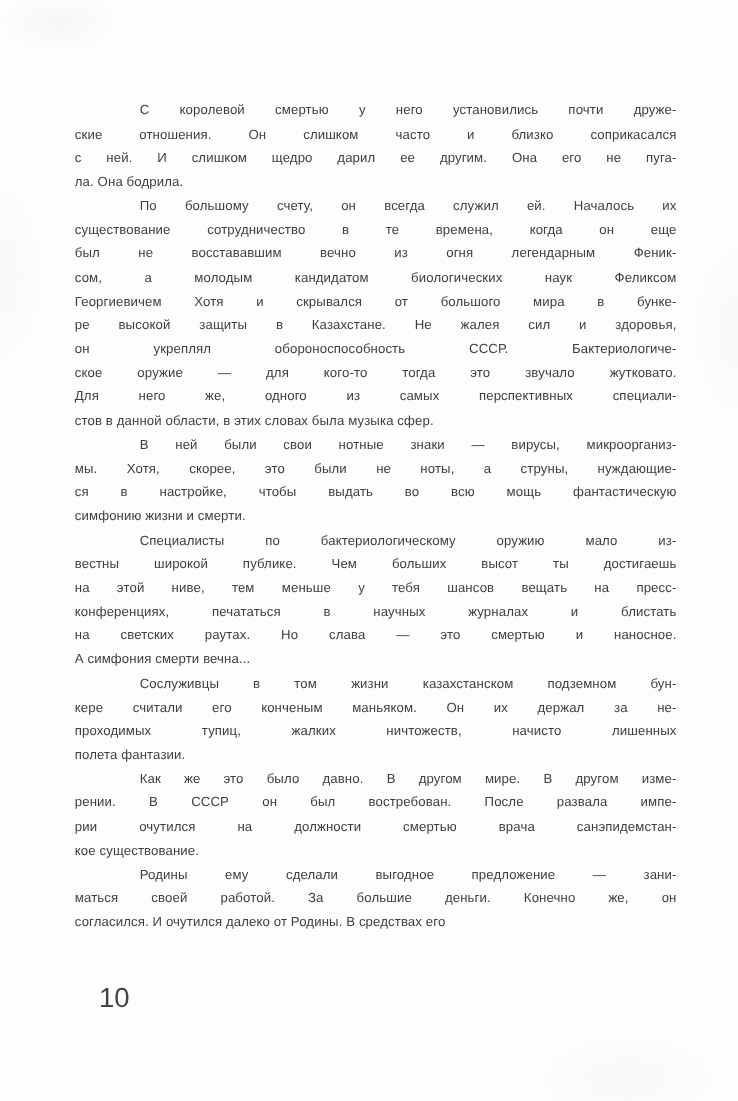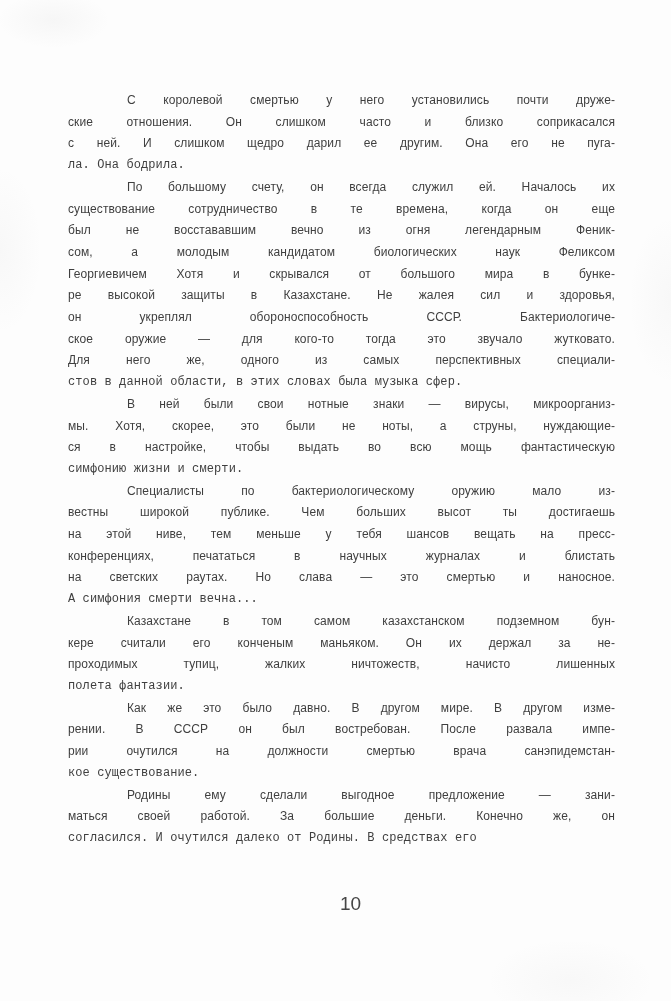--- a/index.html
+++ b/index.html
@@ -43,31 +43,29 @@
   .line {
     text-align: justify;
     text-align-last: justify;
     white-space: nowrap;
   }
   .line.first {
     text-indent: 59px;
   }
   .line.end {
     text-align-last: left;
-    font-family: Liberation Mono, monospace;
   }
   .page-number {
     position: absolute;
     left: 64px;
     top: 893px;
     width: 547px;
     padding-left: 26px;
     box-sizing: border-box;
-    text-align: center;
-    font-size: 19px;
+    font-size: 25px;
     color: #454545;
   }
 </style>
 </head>
 <body>
 
 <div class="book-page">
   <div class="text-block" id="text-block" style="color: rgb(63, 63, 63);">
       <div class="paragraph">
         <div class="line first">С королевой смертью у него установились почти друже-</div>
@@ -95,21 +93,21 @@
       </div>
       <div class="paragraph">
         <div class="line first">Специалисты по бактериологическому оружию мало из-</div>
         <div class="line">вестны широкой публике. Чем больших высот ты достигаешь</div>
         <div class="line">на этой ниве, тем меньше у тебя шансов вещать на пресс-</div>
         <div class="line">конференциях, печататься в научных журналах и блистать</div>
         <div class="line">на светских раутах. Но слава — это смертью и наносное.</div>
         <div class="line end">А симфония смерти вечна...</div>
       </div>
       <div class="paragraph">
-        <div class="line first">Казахстане в том самом казахстанском подземном бун-</div>
+        <div class="line first">Сослуживцы в том жизни казахстанском подземном бун-</div>
         <div class="line">кере считали его конченым маньяком. Он их держал за не-</div>
         <div class="line">проходимых тупиц, жалких ничтожеств, начисто лишенных</div>
         <div class="line end">полета фантазии.</div>
       </div>
       <div class="paragraph">
         <div class="line first">Как же это было давно. В другом мире. В другом изме-</div>
         <div class="line">рении. В СССР он был востребован. После развала импе-</div>
         <div class="line">рии очутился на должности смертью врача санэпидемстан-</div>
         <div class="line end">кое существование.</div>
       </div>

